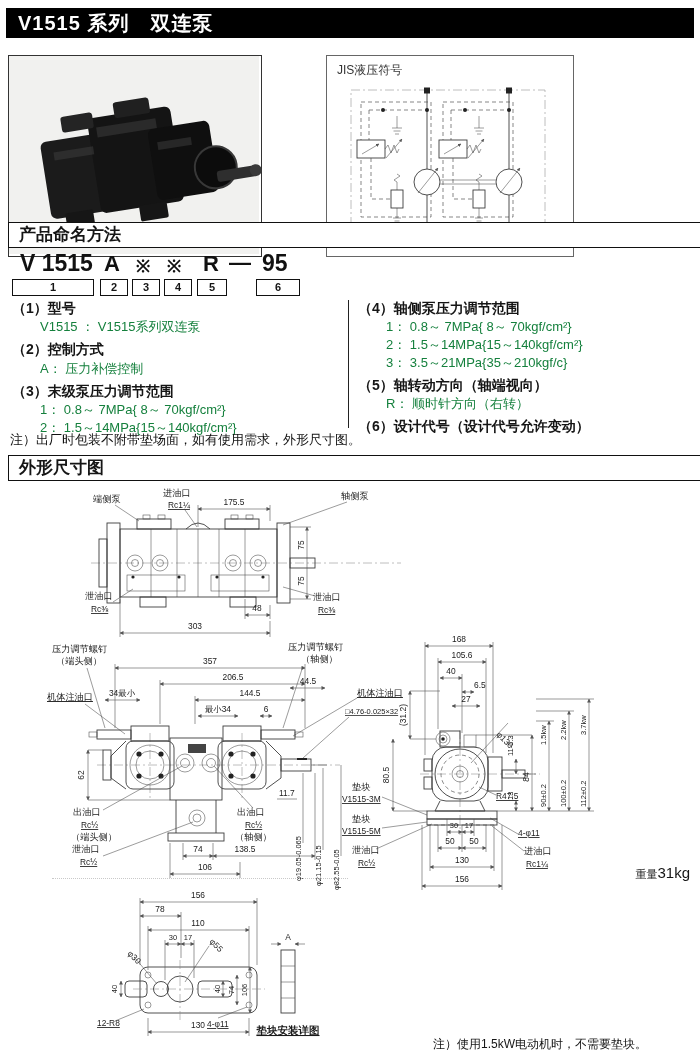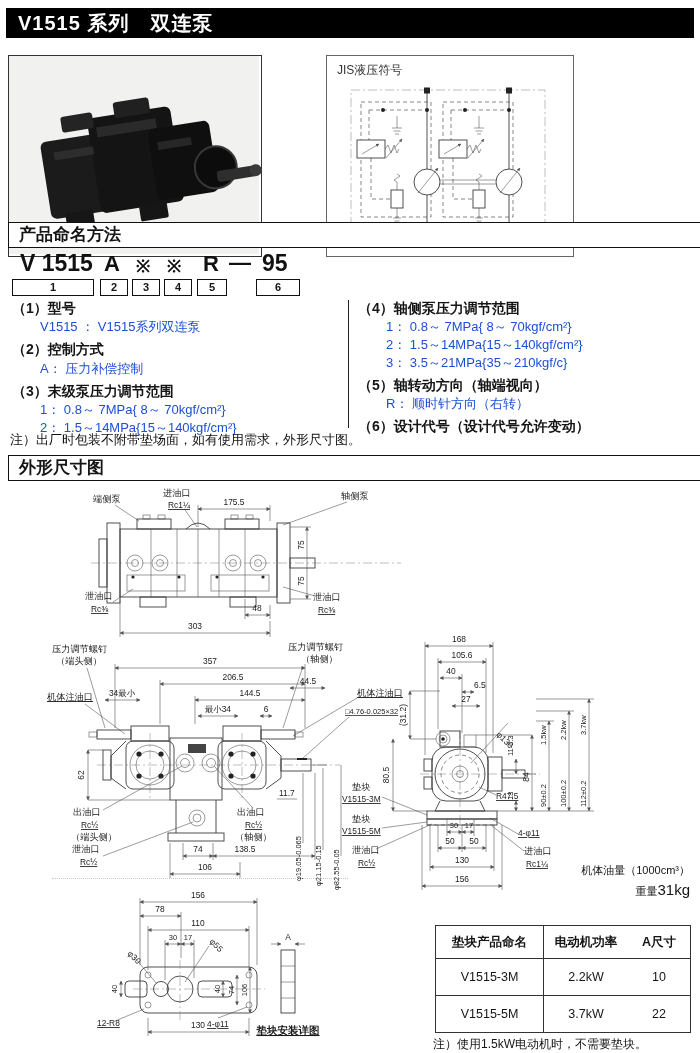--- a/index.html
+++ b/index.html
@@ -16,21 +16,21 @@
   .sec-box{left:8px;width:682px;height:24px;border:1.5px solid #111;font-size:17px;
     font-weight:bold;line-height:24px;padding-left:10px;background:#fff;}
   
   .code-row{left:10px;top:250px;width:330px;height:48px;}
   .code-part{position:absolute;font-weight:bold;color:#111;}
   .code-box{position:absolute;top:29px;height:15px;border:1.5px solid #111;
     font-size:11px;font-weight:bold;text-align:center;line-height:15px;}
   
   .col{font-size:13px;line-height:1.38;}
   .item-title{font-weight:bold;font-size:14px;margin-top:4px;}
-  .item-line{padding-left:28px;font-size:13px;color:#1d4ed8;}
+  .item-line{padding-left:28px;font-size:13px;color:#15803d;}
   .v-div{left:348px;top:300px;width:0;height:128px;border-left:1.5px solid #222;}
   .note-line{left:10px;top:431px;font-size:13px;color:#111;}
   
   #dwg{left:0;top:487px;width:700px;height:566px;}
   svg{position:absolute;overflow:visible;}
   svg .ln{stroke:#3c3c3c;stroke-width:.9;fill:none;}
   svg .lf{stroke:#3c3c3c;stroke-width:.9;fill:#fff;}
   svg .th{stroke:#4a4a4a;stroke-width:.55;fill:none;}
   svg .dm{stroke:#555;stroke-width:.6;fill:none;}
   svg .cl{stroke:#888;stroke-width:.55;fill:none;stroke-dasharray:9 3 2 3;}
@@ -577,39 +577,19 @@
         <line x1="186" y1="54" x2="196" y2="54" class="dm" marker-end="url(#mD)"></line>
         <line x1="220" y1="54" x2="210" y2="54" class="dm" marker-end="url(#mD)"></line>
         <text x="203" y="50" text-anchor="middle" class="t8">A</text>
         <text x="203" y="144" text-anchor="middle" class="t10 u" style="font-weight:bold">垫块安装详图</text>
       </g>
     </svg>
 
     <div class="abs dotted-sep"></div>
 
     <div class="abs oil-note">
-      <div>机体油量（1000cm³）</div>
       <div><span>重量</span><b>31kg</b></div>
     </div>
 
-    <table class="pad-table abs">
-      <tbody>
-          <tr>
-        <th style="width:108px;">垫块产品命名</th>
-        <th class="no-r" style="width:84px;">电动机功率</th>
-        <th class="no-l" style="width:62px;">A尺寸</th>
-      </tr>
-      <tr>
-        <td>V1515-3M</td>
-        <td class="no-r">2.2kW</td>
-        <td class="no-l">10</td>
-      </tr>
-      <tr>
-        <td>V1515-5M</td>
-        <td class="no-r">3.7kW</td>
-        <td class="no-l">22</td>
-      </tr>
-    </tbody>
-      </table>
     <div class="abs tbl-note">注）使用1.5kW电动机时，不需要垫块。</div>
 
   </div>
 </div>
 
 </body></html>

